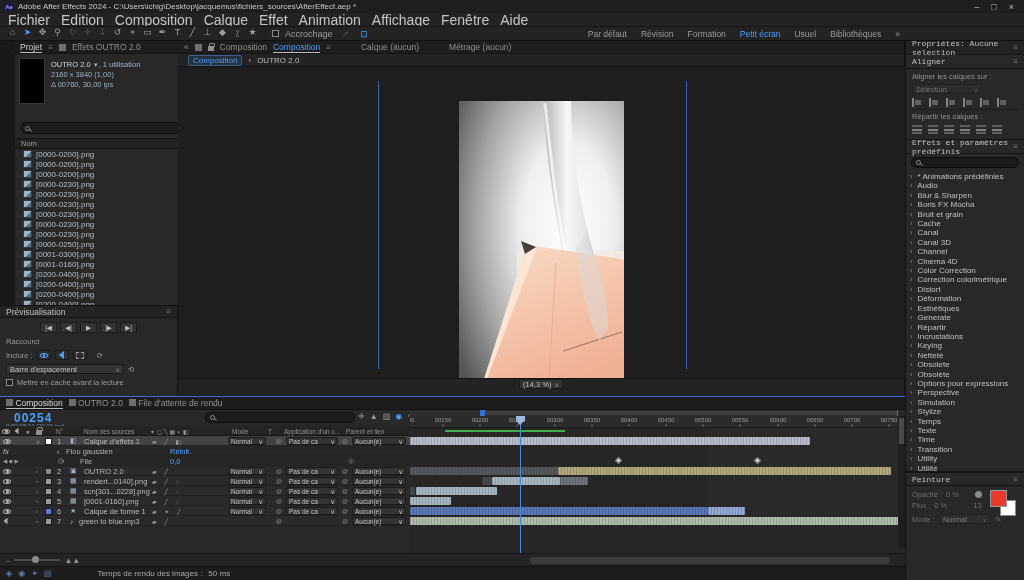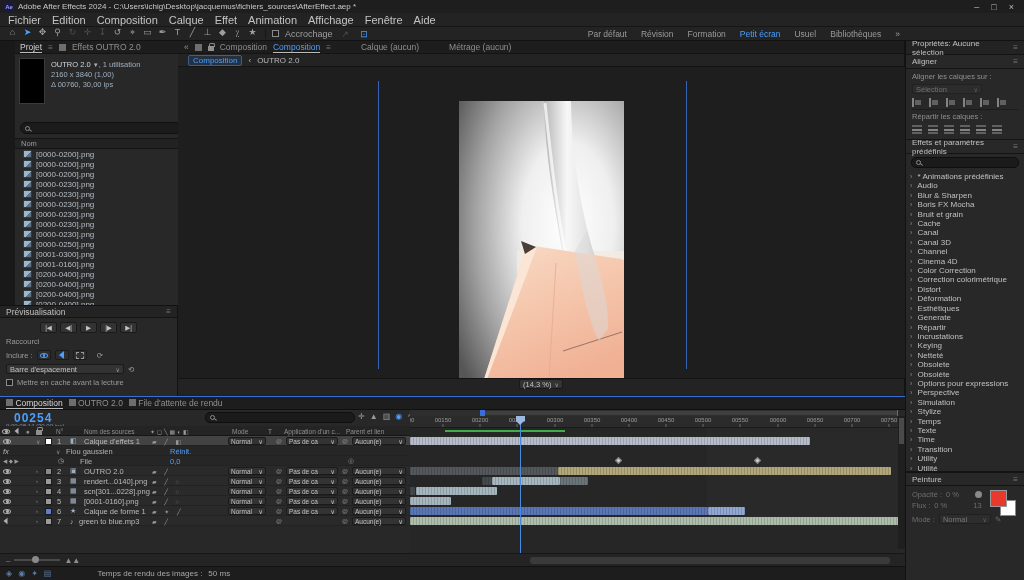--- a/index.html
+++ b/index.html
@@ -8,21 +8,21 @@
   .abs { position:absolute; }
   #root { position:relative; width:1024px; height:580px; }
 
   
   .titlebar { left:0; top:0; width:1024px; height:13px; background:#1e1e1e;
     display:flex; align-items:center; gap:4px; padding:0 4px; font-size:8px; color:#c9c9c9; }
   .ae-logo { width:10px; height:10px; background:#1a1a3f; color:#9d9dff; font-size:6px;
     display:flex; align-items:center; justify-content:center; border-radius:1px; font-weight:bold; }
   .win-ctrls { margin-left:auto; display:flex; gap:12px; color:#bbb; font-size:9px; padding-right:6px; }
   .menubar { left:0; top:13px; width:1024px; height:13px; background:#232323;
-    display:flex; align-items:center; gap:11px; padding:0 8px; font-size:11px; color:#c4c4c4; }
+    display:flex; align-items:center; gap:11px; padding:0 8px; font-size:14px; color:#c4c4c4; }
   .toolbar { left:0; top:26px; width:1024px; height:15px; background:#232323;
     border-top:1px solid #161616; border-bottom:1px solid #121212;
     display:flex; align-items:center; gap:6px; padding:0 6px; font-size:9px; color:#9e9e9e; }
   .tool { width:13px; text-align:center; }
   .tool.active { color:#4b9fff; }
   .tool.dim { color:#4f4f4f; }
   .tsep { width:1px; height:10px; background:#161616; }
   .chk { width:7px; height:7px; border:1px solid #8a8a8a; display:inline-block; background:#1d1d1d; }
   .ws-bar { margin-left:auto; display:flex; gap:14px; align-items:center; font-size:8.5px; color:#9a9a9a; }
   .ws.active { color:#4b9fff; }
@@ -100,21 +100,21 @@
   .rgb-dots span { display:inline-block; width:4px; height:4px; border-radius:50%; margin-right:1px; }
   .cam-i { width:11px; height:7px; background:#9a9a9a; border-radius:1px; position:relative; }
   .cam-i::after { content:""; position:absolute; left:4px; top:1.5px; width:4px; height:4px;
     border-radius:50%; background:#232323; }
   .framebox { background:#1b1b1b; border:1px solid #0f0f0f; padding:0 8px; height:11px;
     line-height:10px; color:#4b9fff; }
 
   
   .rcol { left:905px; top:41px; width:119px; height:539px; background:#282828; border-left:1px solid #121212; }
   .rhead { height:14px; background:#232323; border-bottom:1px solid #141414; display:flex;
-    align-items:center; justify-content:space-between; padding:0 6px; font-size:8px; color:#c0c0c0; }
+    align-items:center; justify-content:space-between; padding:0 6px; font-size:8px; color:#c0c0c0;font-family:Liberation Mono, monospace; }
   .rsec { border-bottom:1px solid #141414; }
   .rbody { padding:3px 6px; font-size:7.5px; color:#8f8f8f; }
   .al-row { display:flex; gap:6px; margin:4px 0 2px; }
   .al-ic { width:11px; height:9px; background:linear-gradient(90deg,#9a9a9a 0 2px,transparent 2px),
     linear-gradient(#6e6e6e,#6e6e6e); background-size:100% 100%, 6px 5px; background-repeat:no-repeat;
     background-position:0 0, 3px 2px; opacity:.8; }
   .al-ic.d { background:linear-gradient(#6e6e6e 0 2px,transparent 2px 4px,#9a9a9a 4px 6px,transparent 6px 7px,#6e6e6e 7px 9px); width:10px; }
   .fx-list { font-size:8px; color:#c0c0c0; line-height:9.4px; padding:1px 0 0 4px; height:300px; overflow:hidden; }
   .fx-item { white-space:nowrap; }
   .fx-item .chev { color:#8a8a8a; font-size:7px; margin-right:3px; }

